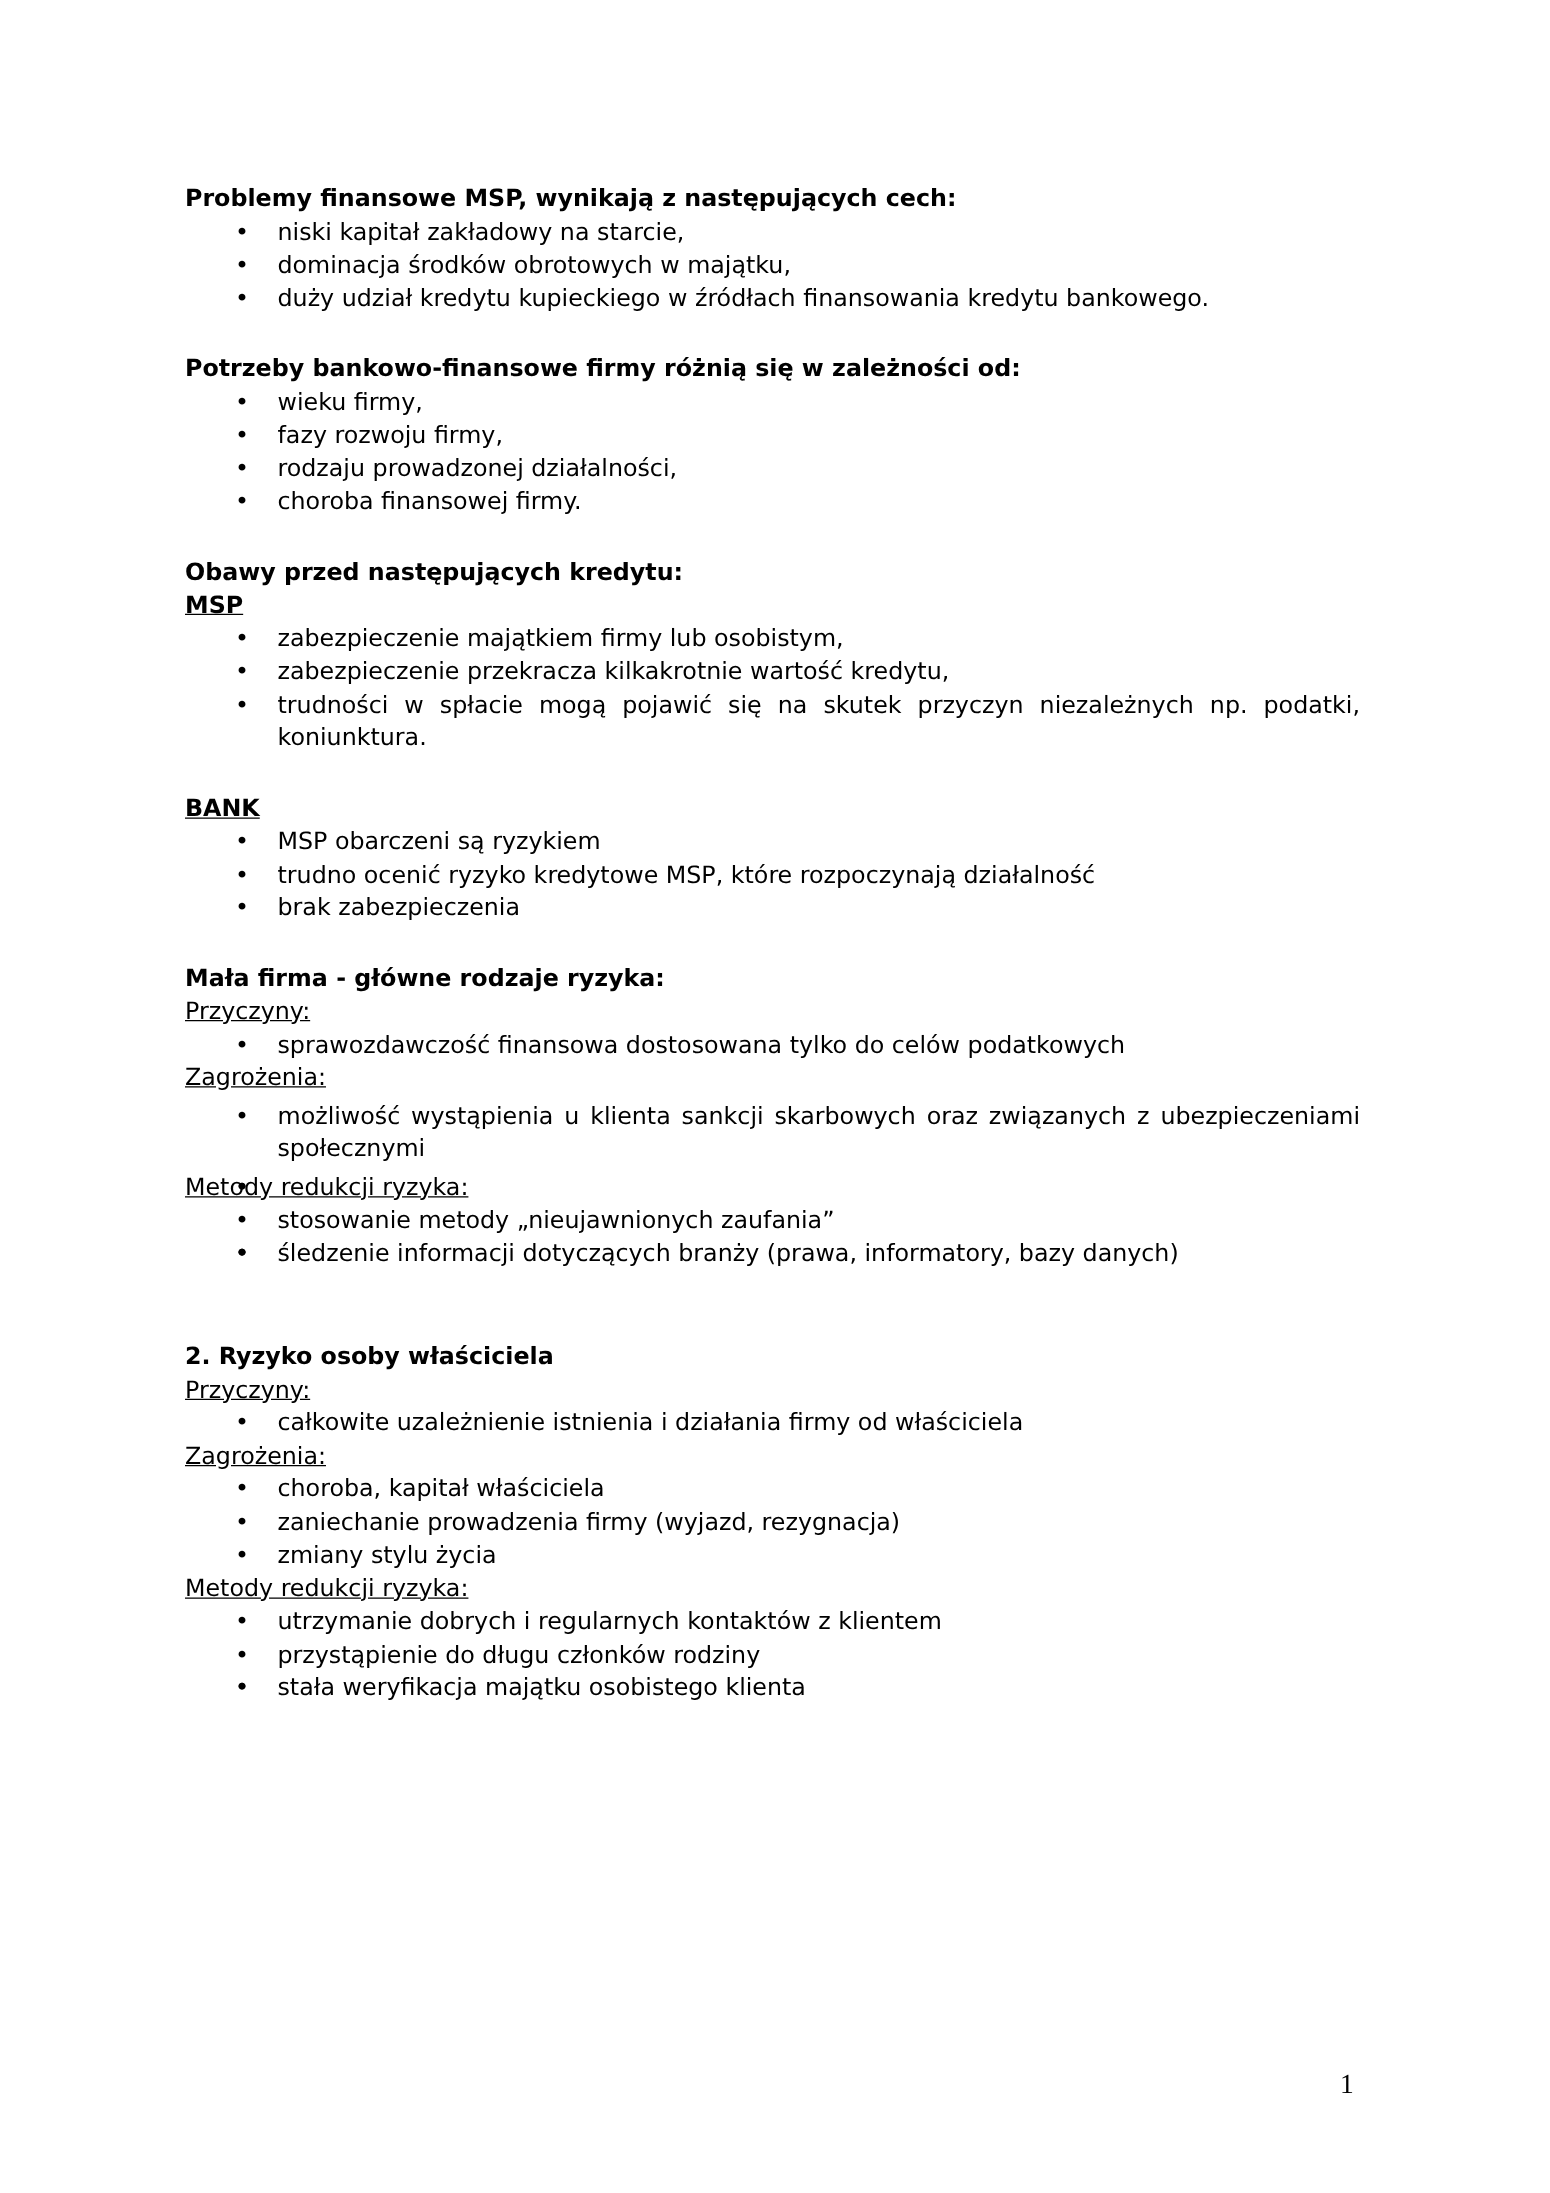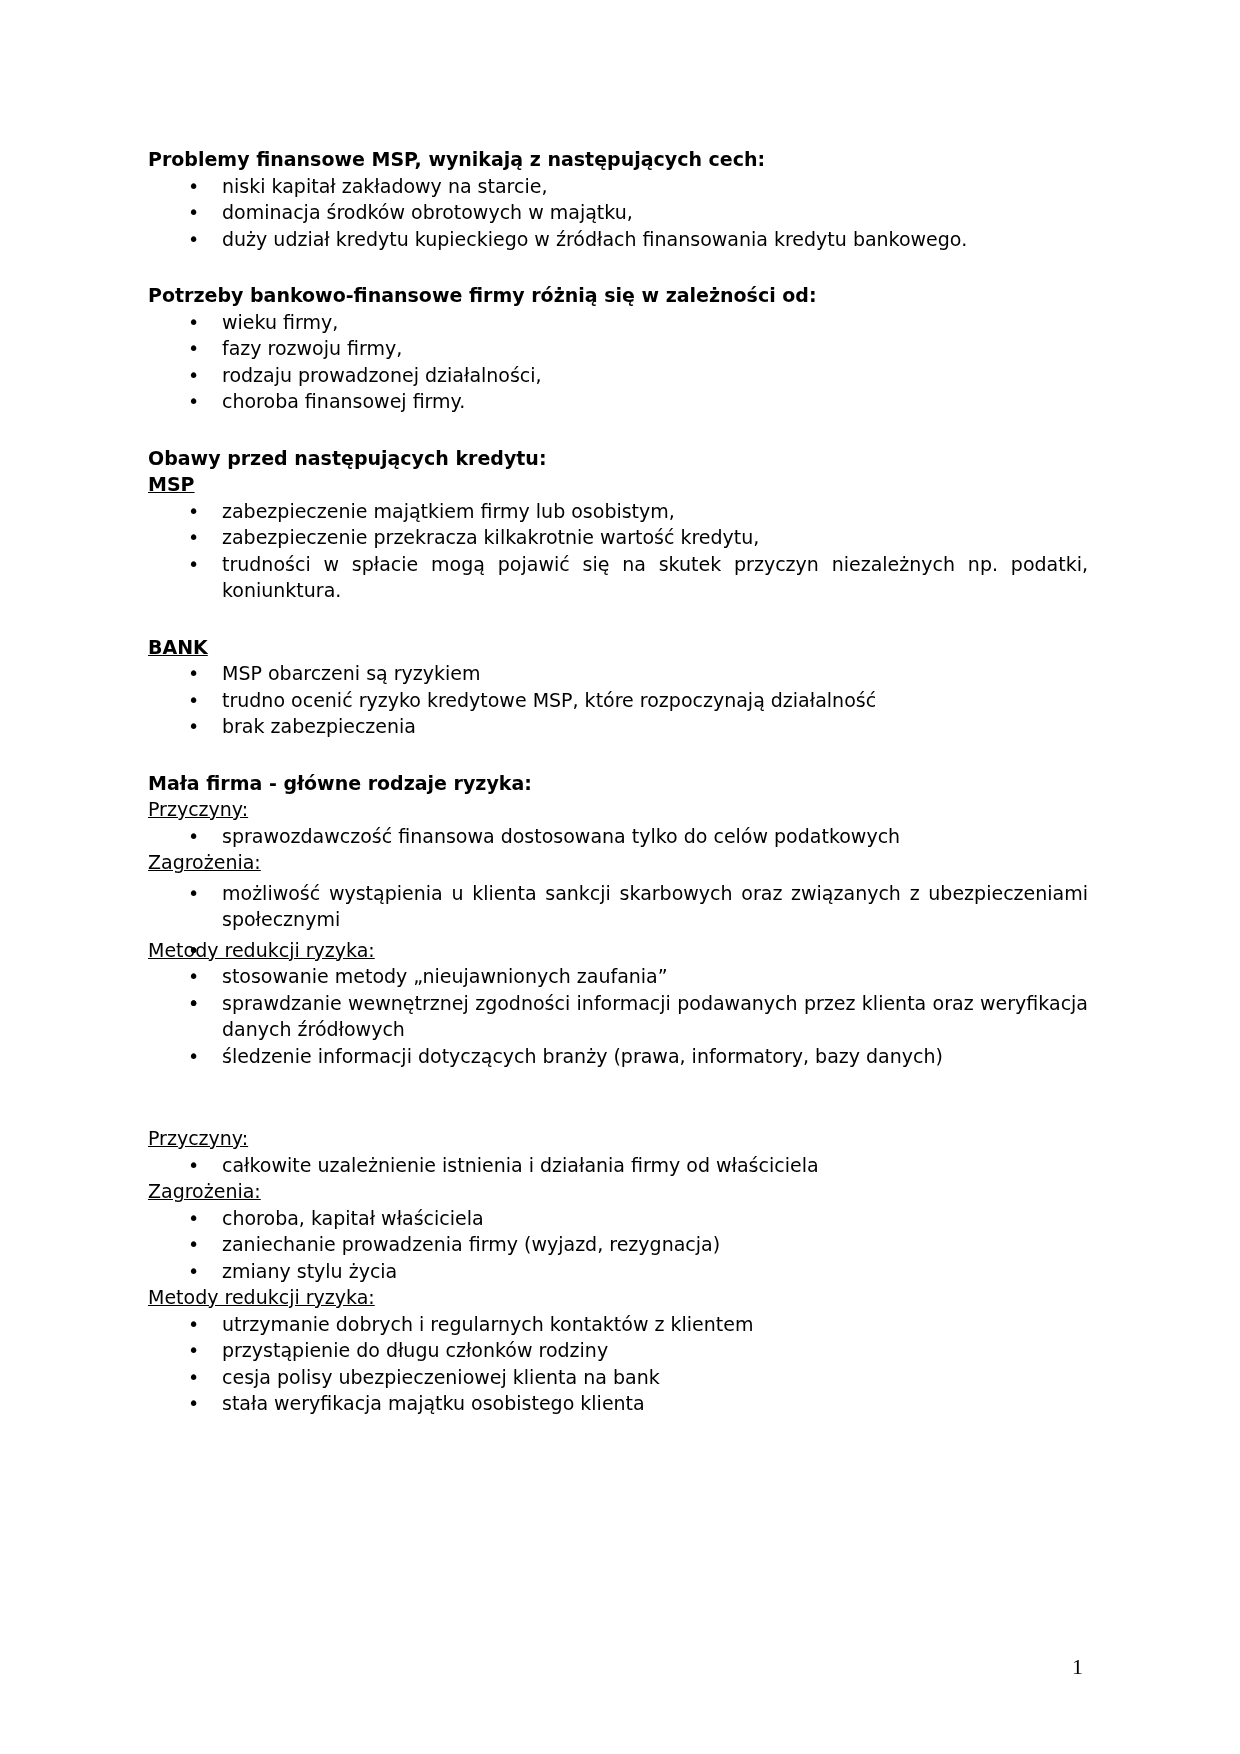--- a/index.html
+++ b/index.html
@@ -68,37 +68,38 @@
   <div><span class="ul-label">Zagrożenia:</span></div>
   <ul>
     <li class="justify" style="margin-top:4px"><span class="bullet">•</span><span>możliwość wystąpienia u klienta sankcji skarbowych oraz związanych z ubezpieczeniami społecznymi</span></li>
     <li style="margin-top:4px"><span class="bullet">•</span></li>
     <li><span class="bullet">•</span></li>
   </ul>
   <div><span class="ul-label">Metody redukcji ryzyka:</span></div>
   <ul>
     <li><span class="bullet">•</span><span>stosowanie metody „nieujawnionych zaufania”</span></li>
     <li><span class="bullet">•</span></li>
-    <li class="justify"><span class="bullet">•</span><span>sprawdzanie wewnętrznej zgodności informacji podawanych przez klienta oraz weryfikacja danych źródłowych</span></li>
+    <li class="justify"><span class="bullet">•</span></li>
     <li><span class="bullet">•</span><span>śledzenie informacji dotyczących branży (prawa, informatory, bazy danych)</span></li>
   </ul>
   <div class="gap3"></div>
 
+  <div class="heading">2. Ryzyko osoby właściciela</div>
   <div><span class="ul-label">Przyczyny:</span></div>
   <ul>
     <li><span class="bullet">•</span><span>całkowite uzależnienie istnienia i działania firmy od właściciela</span></li>
   </ul>
   <div><span class="ul-label">Zagrożenia:</span></div>
   <ul>
     <li><span class="bullet">•</span><span>choroba, kapitał właściciela</span></li>
     <li><span class="bullet">•</span><span>zaniechanie prowadzenia firmy (wyjazd, rezygnacja)</span></li>
     <li><span class="bullet">•</span><span>zmiany stylu życia</span></li>
   </ul>
   <div><span class="ul-label">Metody redukcji ryzyka:</span></div>
   <ul>
     <li><span class="bullet">•</span><span>utrzymanie dobrych i regularnych kontaktów z klientem</span></li>
     <li><span class="bullet">•</span><span>przystąpienie do długu członków rodziny</span></li>
-    <li><span class="bullet">•</span><span>cesja polisy ubezpieczeniowej klienta na bank</span></li>
+    <li><span class="bullet">•</span></li>
     <li><span class="bullet">•</span><span>stała weryfikacja majątku osobistego klienta</span></li>
   </ul>
 </div>
 
 <div class="pagenum">1</div>
 
 </body></html>

